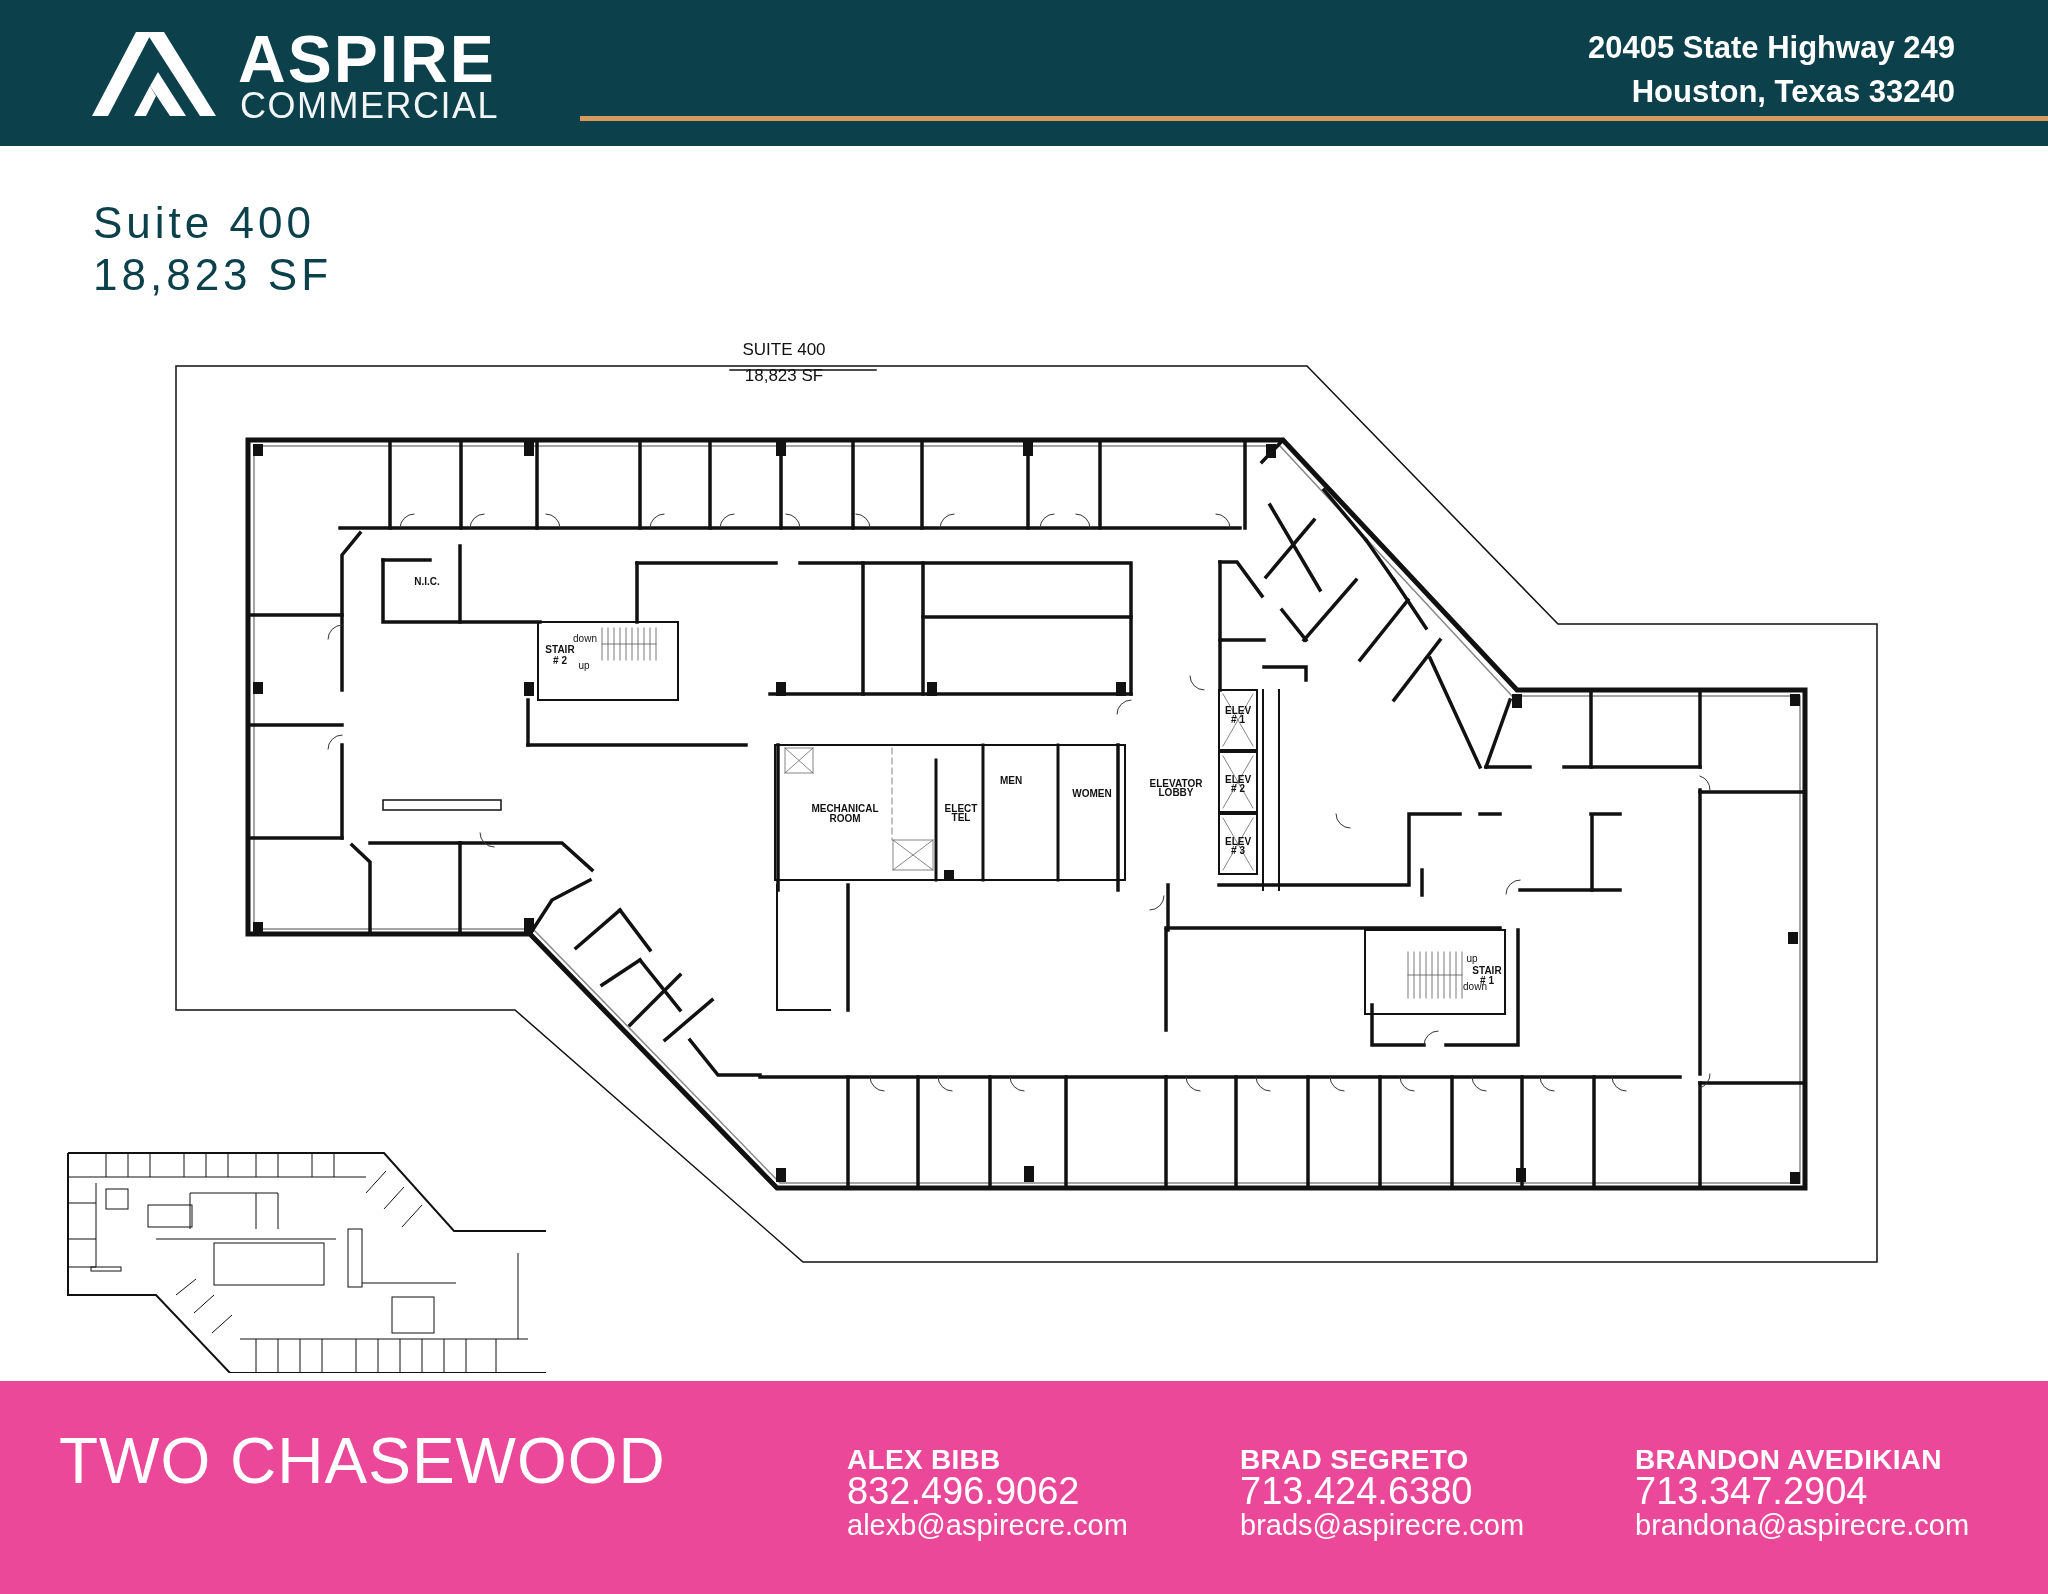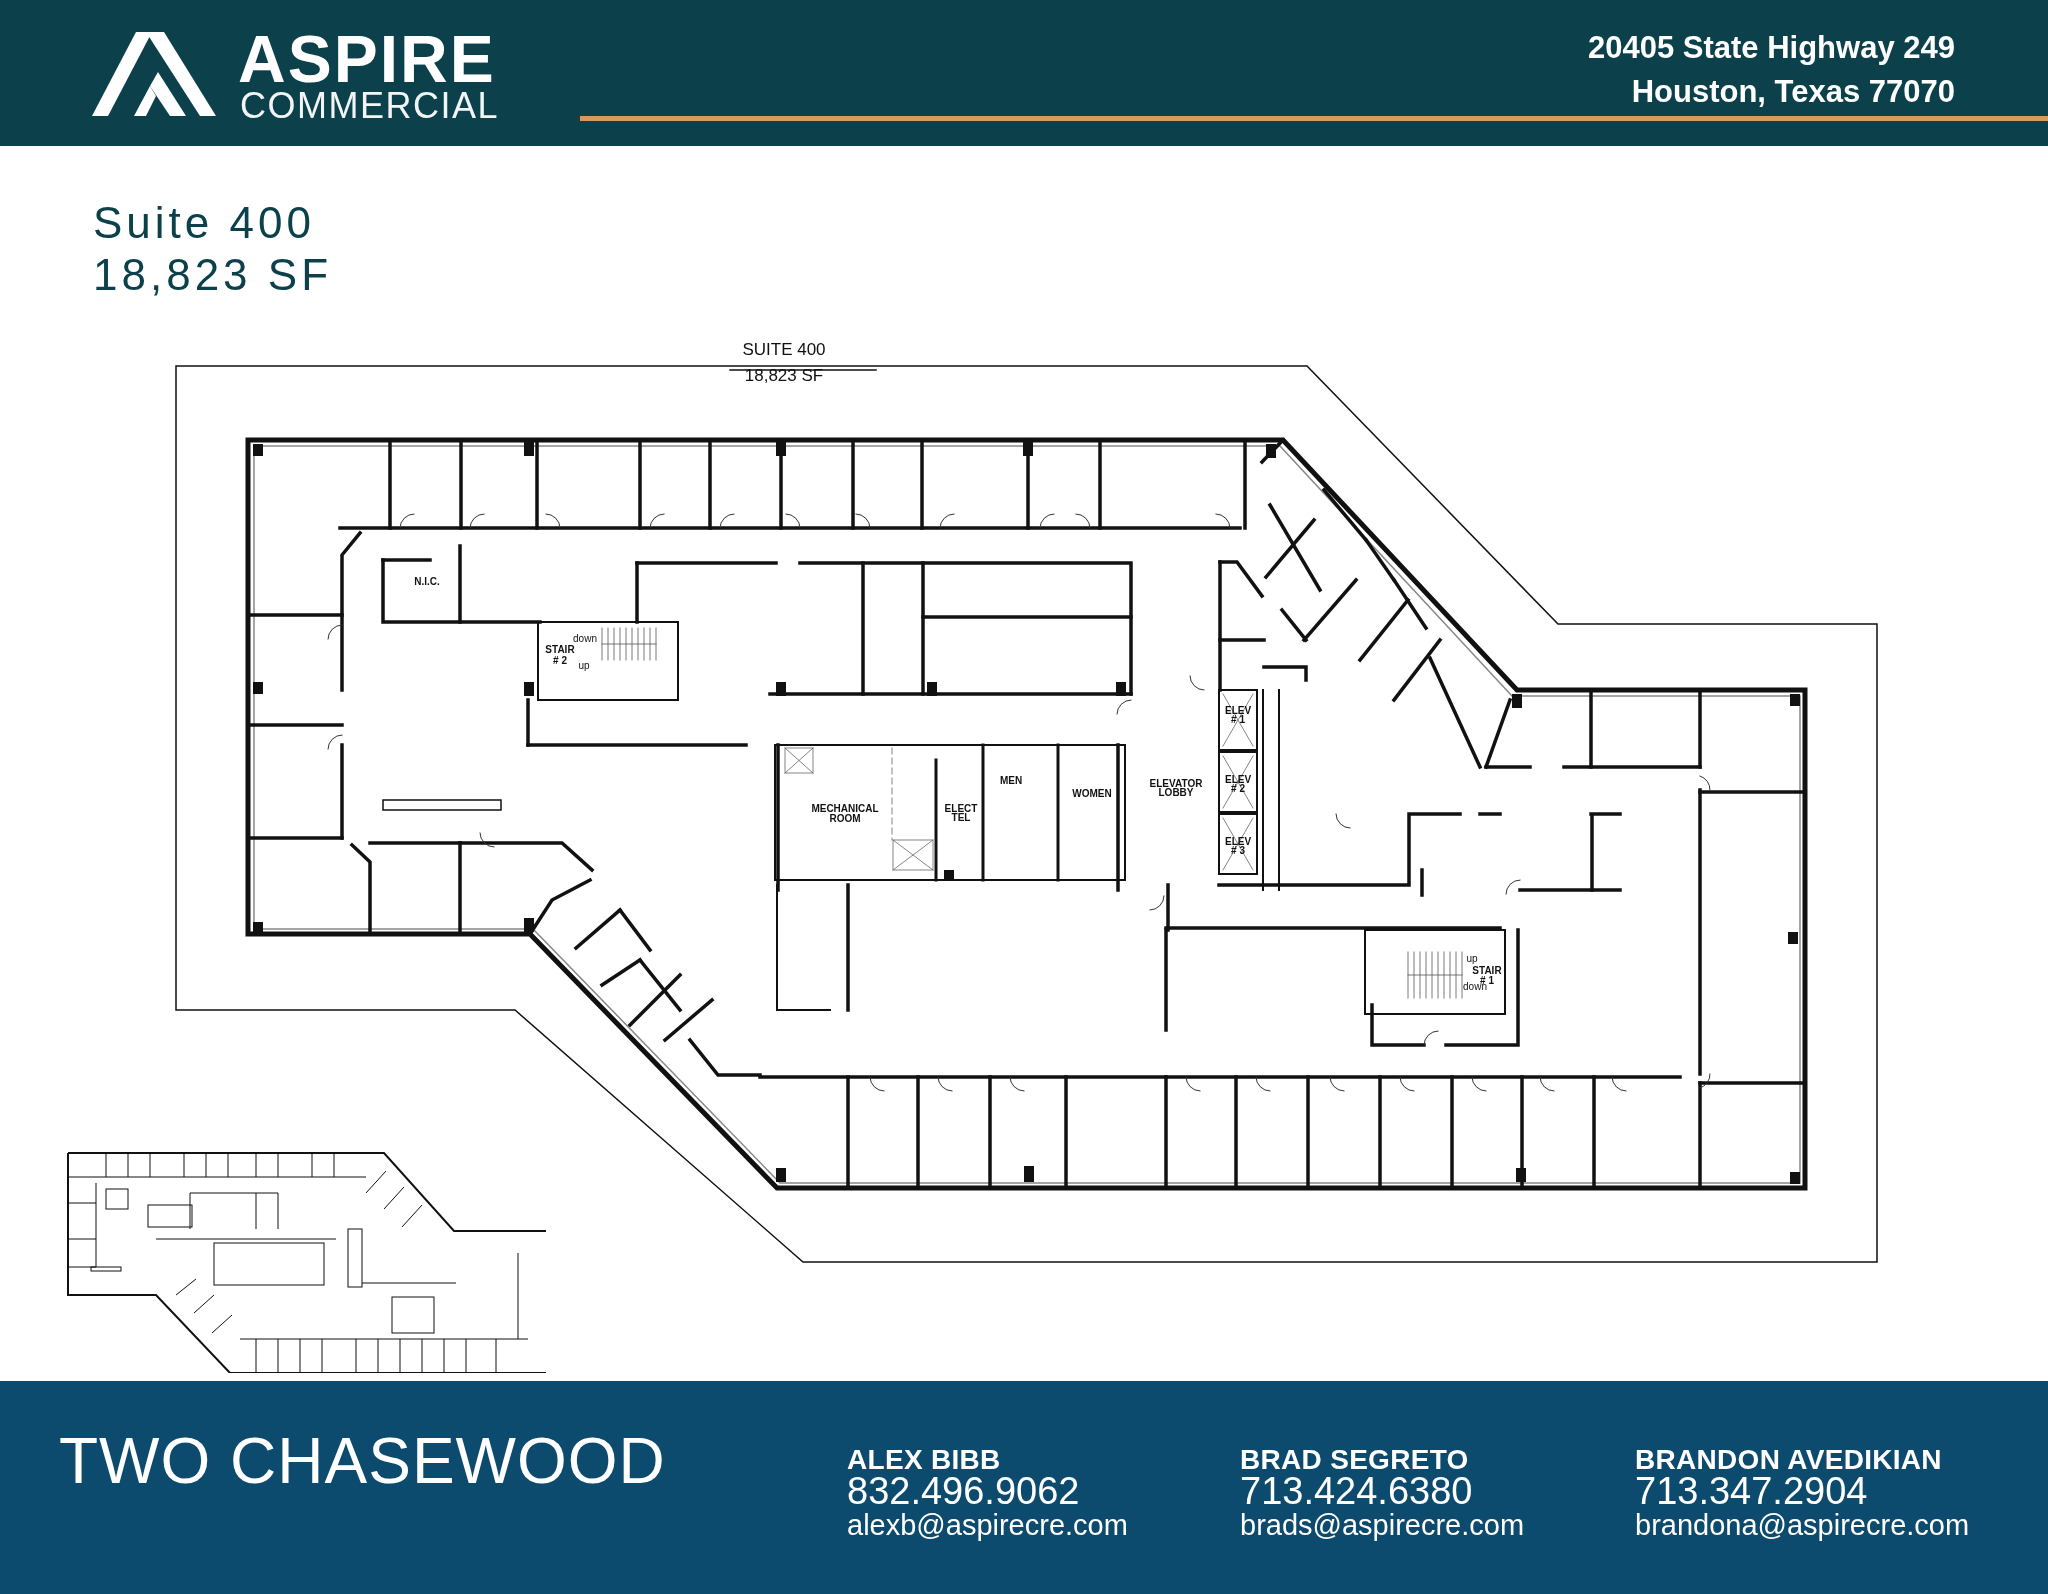--- a/index.html
+++ b/index.html
@@ -9,21 +9,21 @@
   .logo svg{position:absolute;left:0;top:2px;}
   .brand-name{position:absolute;left:146px;top:-4px;color:#ffffff;font-size:66px;letter-spacing:2px;font-weight:bold;line-height:1;}
   .brand-sub{position:absolute;left:148px;top:58px;color:#ffffff;font-size:36px;letter-spacing:1.5px;font-weight:normal;line-height:1;opacity:.95;}
   .accent-line{position:absolute;left:580px;top:116px;width:1468px;height:5px;background:#d69a5f;}
   .address{position:absolute;right:93px;top:26px;text-align:right;color:#ffffff;font-size:31px;line-height:44px;font-weight:bold;}
   .suite-title{position:absolute;left:93px;top:198px;color:#0c414c;font-size:44px;letter-spacing:4px;line-height:50px;}
   .suite-sf{position:absolute;left:93px;top:250px;color:#0c414c;font-size:44px;letter-spacing:4px;line-height:50px;}
   .plan{position:absolute;left:0;top:0;width:2048px;height:1380px;pointer-events:none;}
   .plan-label{position:absolute;font-size:17px;color:#111;font-family:"Liberation Sans",sans-serif;text-align:center;line-height:20px;}
   .tiny{position:absolute;font-size:10px;font-weight:bold;color:#111;text-align:center;line-height:10px;font-family:"Liberation Sans",sans-serif;}
-  .footer{position:absolute;left:0;top:1381px;width:2048px;height:213px;background:#0c4a6e;}
+  .footer{position:absolute;left:0;top:1381px;width:2048px;height:213px;background:#ec4899;}
   .property-name{position:absolute;left:59px;top:48px;color:#fff;font-size:64px;letter-spacing:1px;line-height:1;}
   .contact{position:absolute;top:48px;color:#fff;}
   .contact .name{font-size:28px;font-weight:bold;line-height:30px;letter-spacing:.3px;margin-top:16px;}
   .contact .phone{font-size:38px;line-height:33px;}
   .contact .email{font-size:29px;line-height:34px;}
   .keyplan{position:absolute;left:66px;top:1143px;width:480px;height:230px;}
 </style>
 </head>
 <body>
 
@@ -34,21 +34,21 @@
       <polygon points="54,0 72,0 124,84 108,84" fill="#ffffff"></polygon>
       <polygon points="42,84 58,54 64,64 54,84" fill="#ffffff"></polygon>
       <polygon points="58,54 66,40 94,84 78,84" fill="#ffffff"></polygon>
     </svg>
     <div class="brand-name">ASPIRE</div>
     <div class="brand-sub">COMMERCIAL</div>
   </div>
   <div class="accent-line"></div>
   <div class="address">
     <div>20405 State Highway 249</div>
-    <div>Houston, Texas 77070</div>
+    <div>Houston, Texas 33240</div>
   </div>
 </div>
 
 <div class="suite-title">Suite 400</div>
 <div class="suite-sf">18,823 SF</div>
 
 <svg class="plan" viewBox="0 0 2048 1380">
   <g fill="none" stroke="#111" stroke-linecap="square">
 
     <polyline stroke-width="1.5" points="176,366 1307,366 1558,624 1877,624 1877,1262 803,1262 515,1010 176,1010 176,366"></polyline>

